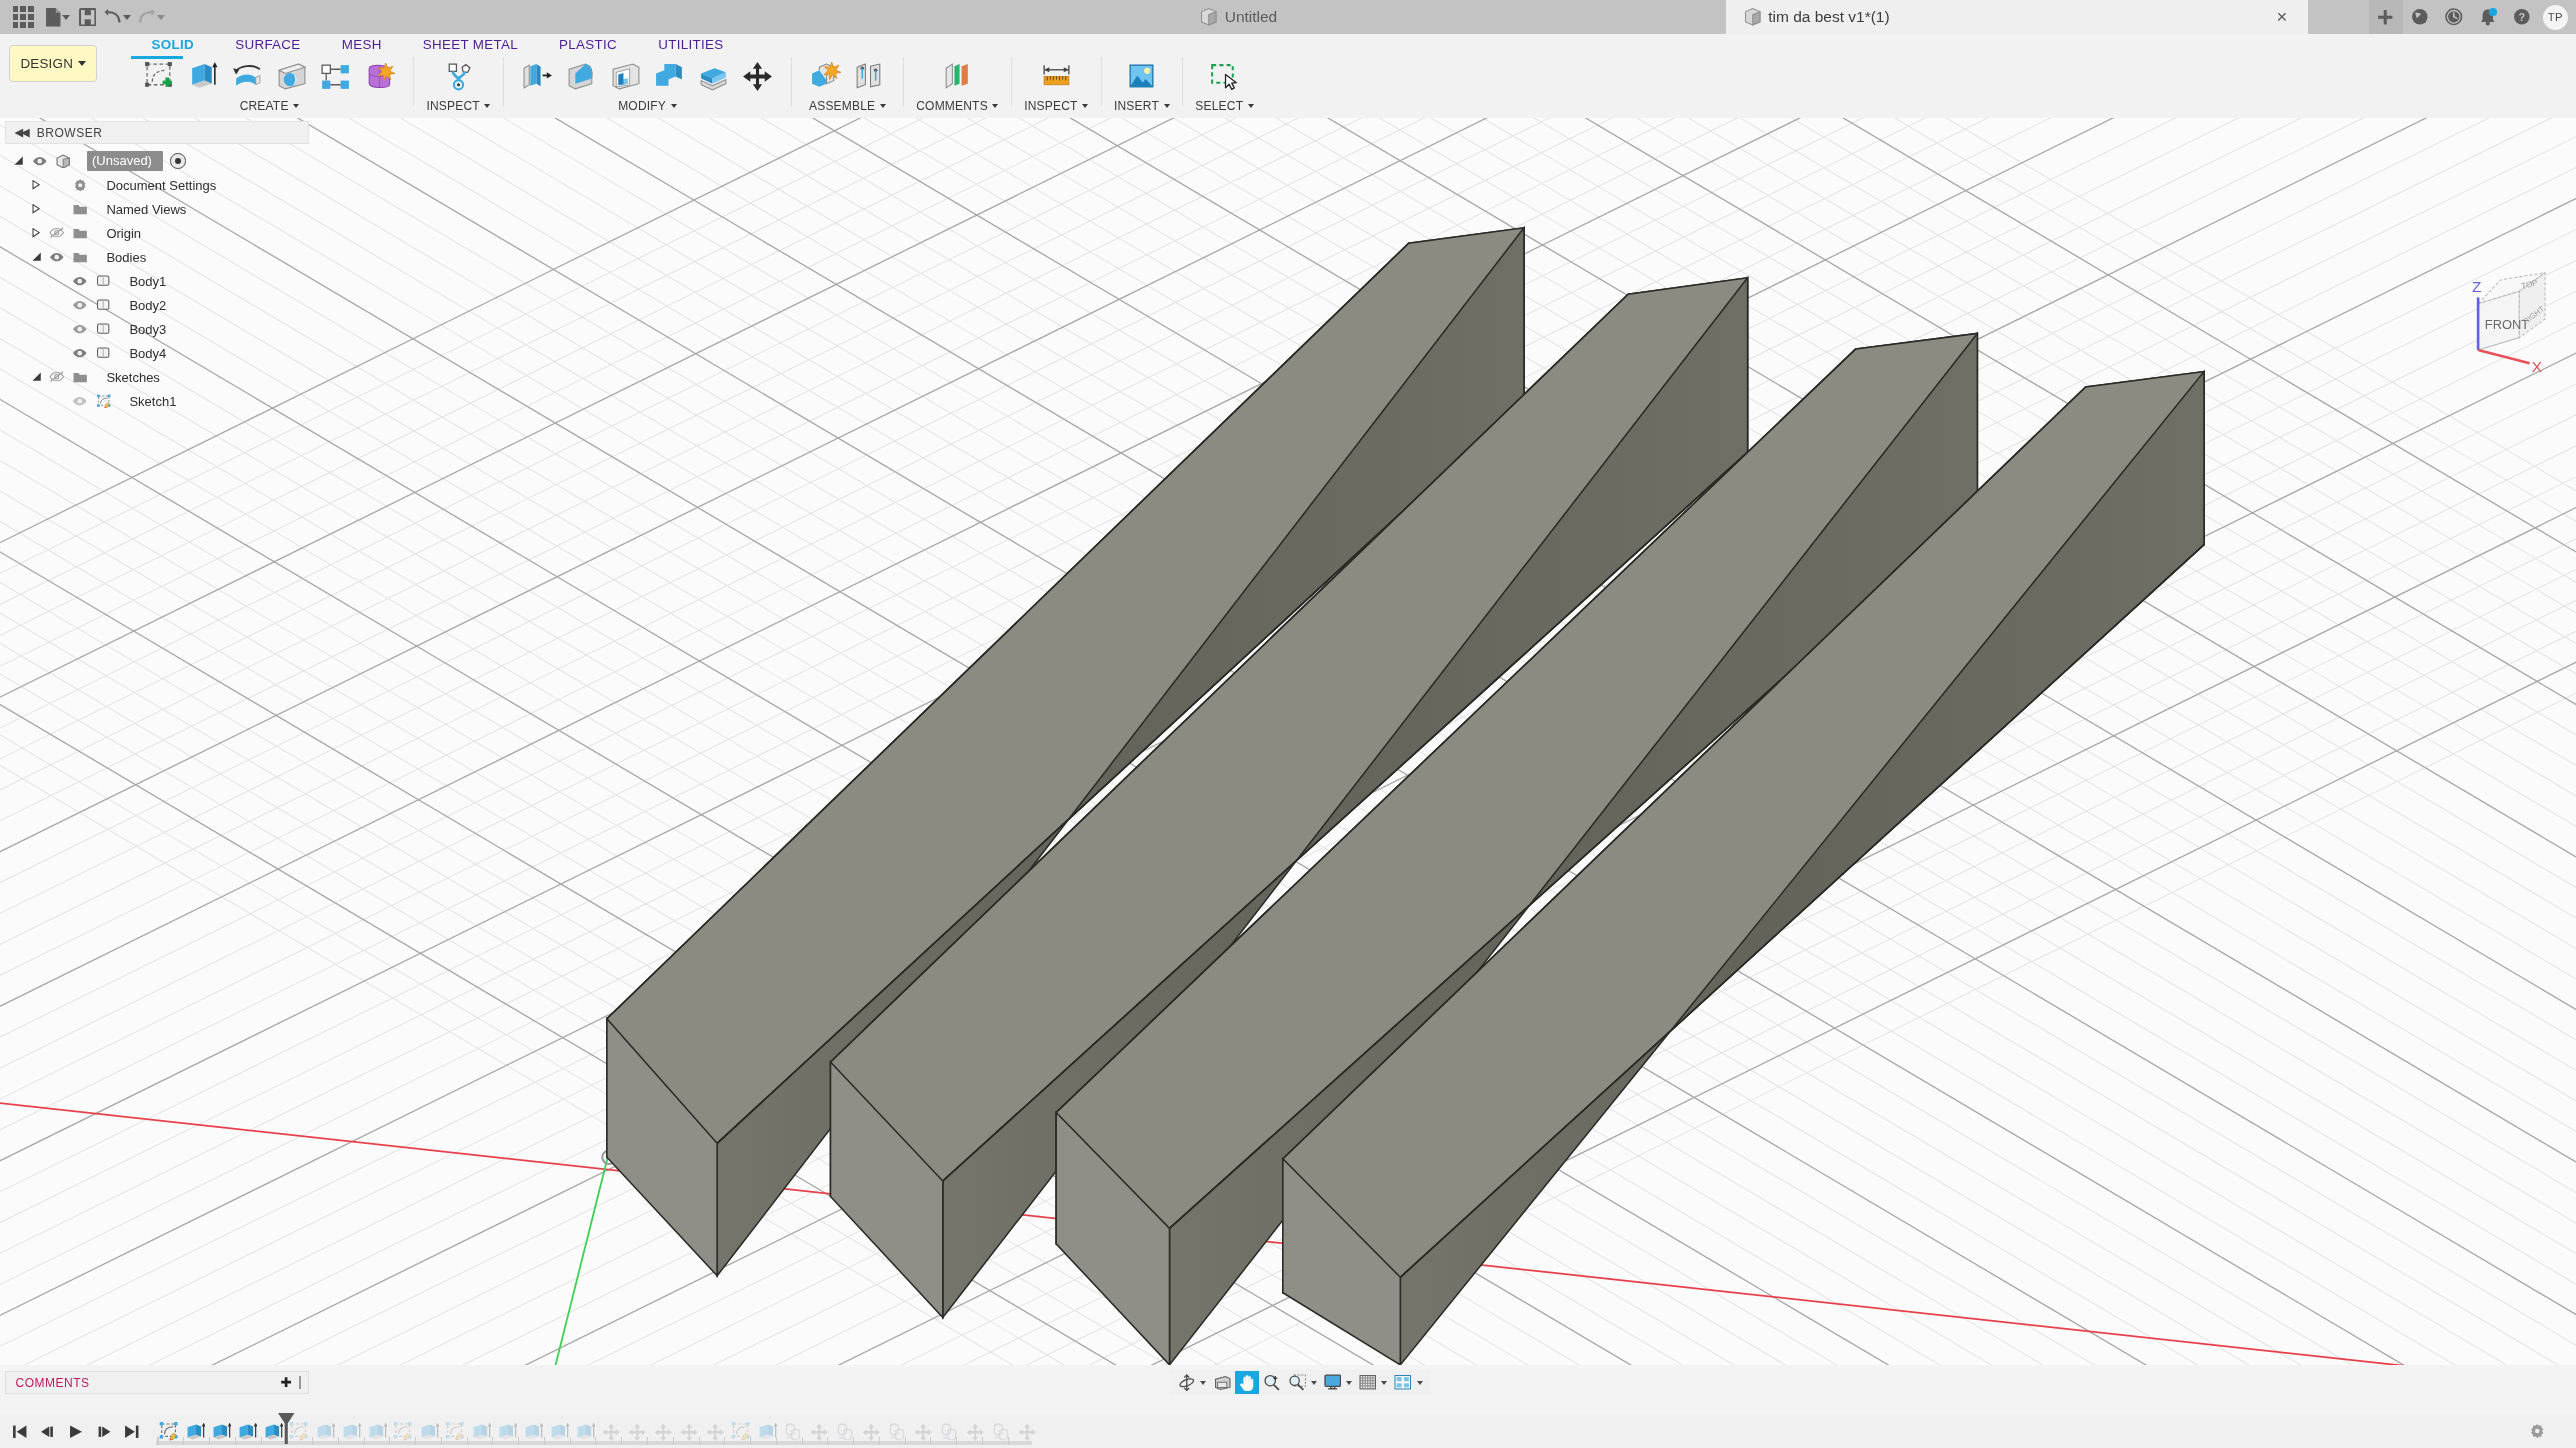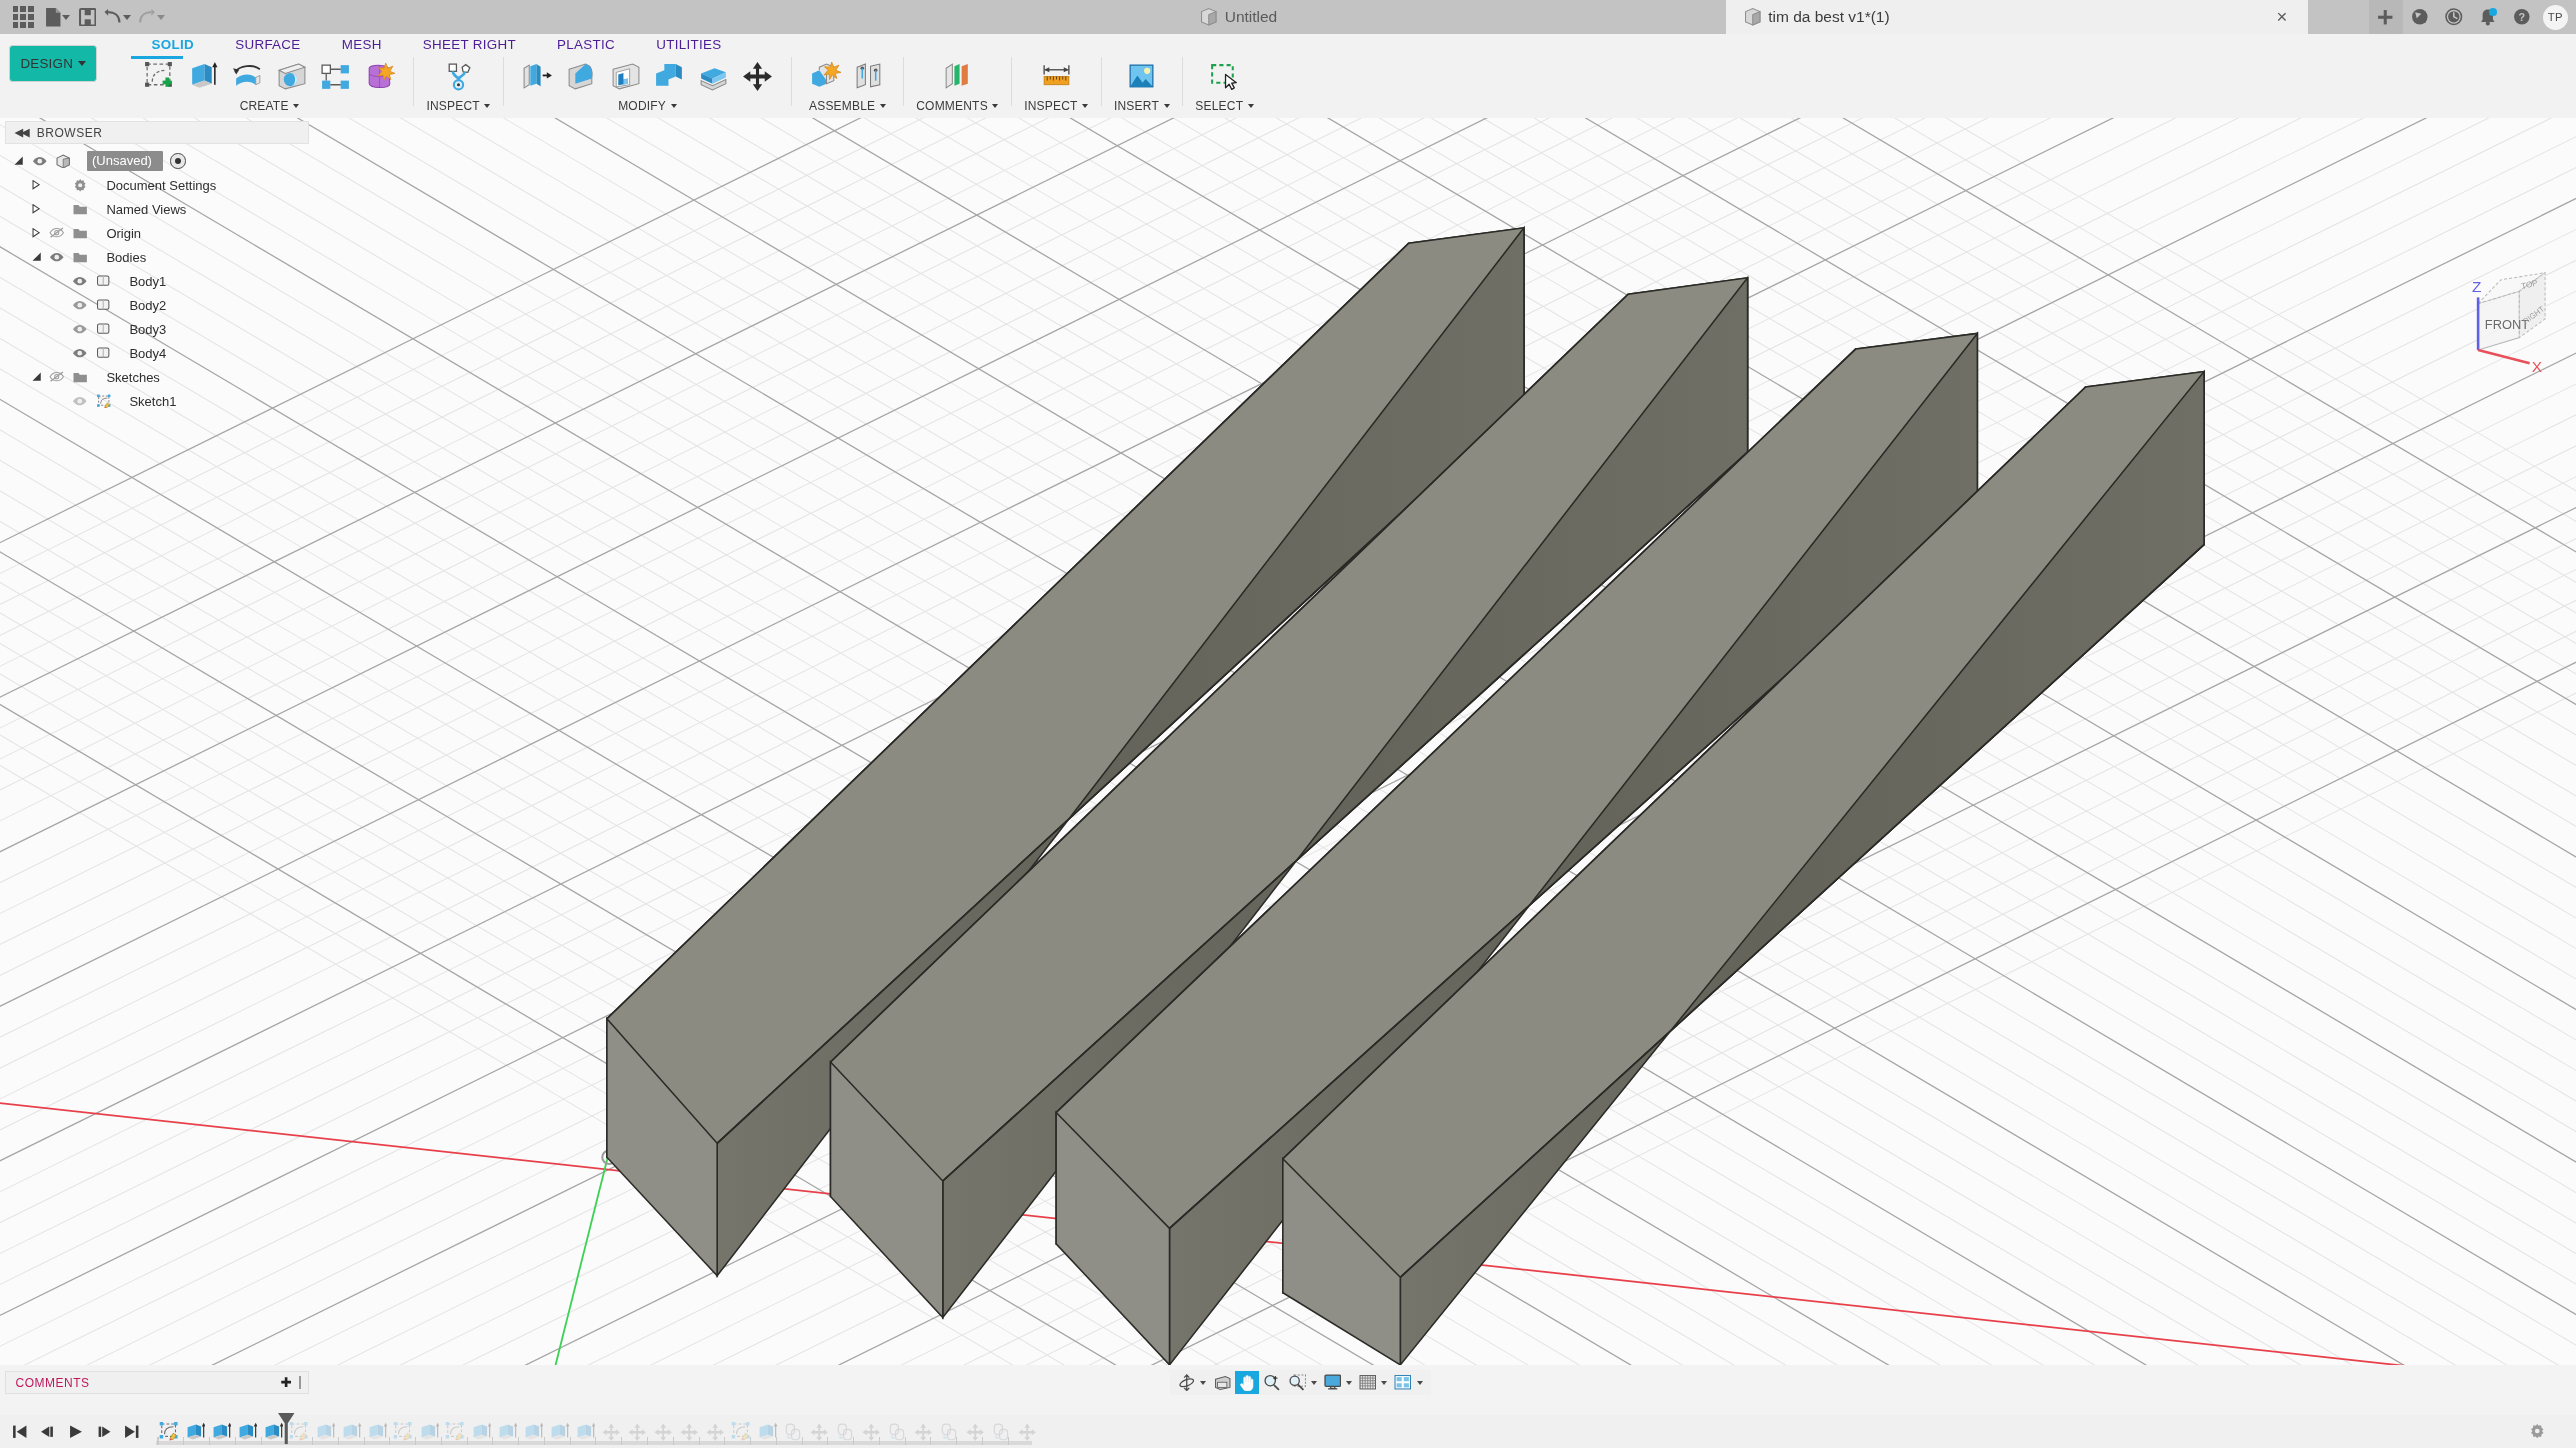--- a/index.html
+++ b/index.html
@@ -57,21 +57,21 @@
   .bell-dot { position: absolute; width: 7.7px; height: 7.7px; border-radius: 50%; background: #19a7e0; top: 8.2px; right: 8.2px; }
 
   
   .ribbon { position: absolute; left: 0; top: 34px; width: 2576px; height: 84px; background: #f2f2f2; }
   .ribbon-tabs { position: absolute; left: 131px; top: 0; height: 21.6px; display: flex; align-items: center; gap: 0; }
   .rtab { font-size: 13.4px; color: #4c1d95; letter-spacing: 0.3px; padding: 0 20.6px; }
   .rtab.active { color: #19a7e0; font-weight: bold; }
 
   .design-btn {
     position: absolute; left: 9.3px; top: 11.3px; width: 88px; height: 37px;
-    border: 1px solid #d2d2d2; border-radius: 3.6px; background: #14b8a6;
+    border: 1px solid #d2d2d2; border-radius: 3.6px; background: #fef9c3;
     display: flex; align-items: center; justify-content: center; gap: 4.1px;
     font-size: 13.4px; color: #333; letter-spacing: 0.2px;
   }
   .design-btn .caret-dn { border-top-color: #333; border-left-width: 4.1px; border-right-width: 4.1px; border-top-width: 5.2px; }
 
   .ribbon-groups { position: absolute; left: 131px; top: 21.6px; height: 63px; display: flex; align-items: flex-start; }
   .rgroup { display: flex; flex-direction: column; align-items: center; position: relative; padding: 0 7.2px; }
   .rgroup-icons { display: flex; align-items: flex-start; height: 42px; gap: 2.1px; padding-top: 1px; }
   .ricon { width: 42px; height: 40px; display: flex; align-items: center; justify-content: center; position: relative; }
   .rgroup-label {
@@ -263,21 +263,21 @@
 
   <div class="design-btn">
     <span>DESIGN</span>
     <span class="caret-dn"></span>
   </div>
 
   <div class="ribbon-tabs">
     <span class="rtab active">SOLID</span>
     <span class="rtab">SURFACE</span>
     <span class="rtab">MESH</span>
-    <span class="rtab">SHEET RIGHT</span>
+    <span class="rtab">SHEET METAL</span>
     <span class="rtab">PLASTIC</span>
     <span class="rtab">UTILITIES</span>
   </div>
 
   <div class="ribbon-groups">
 
     <div class="rgroup">
       <div class="solid-underline"></div>
       <div class="rgroup-icons">
         <div class="ricon">

